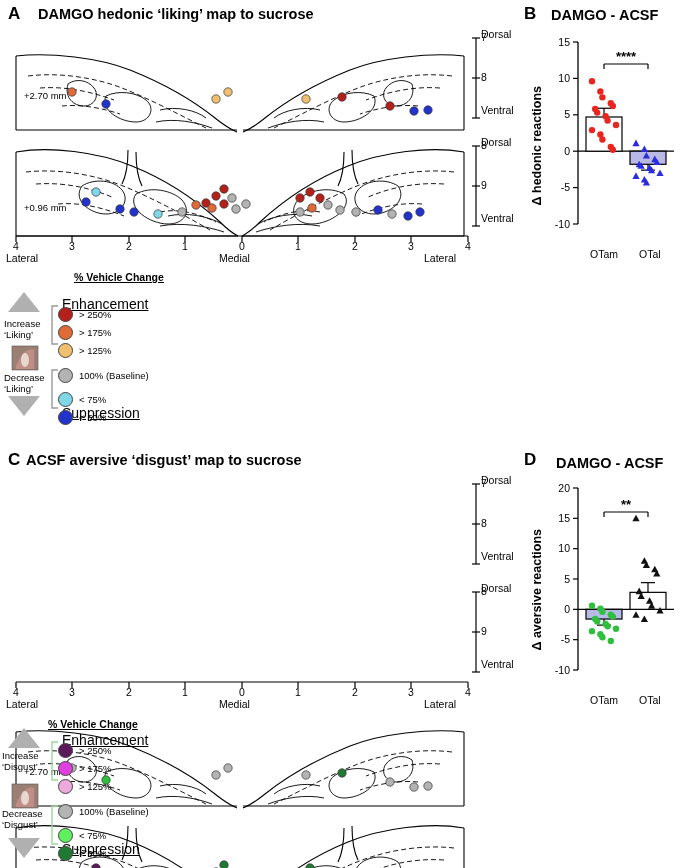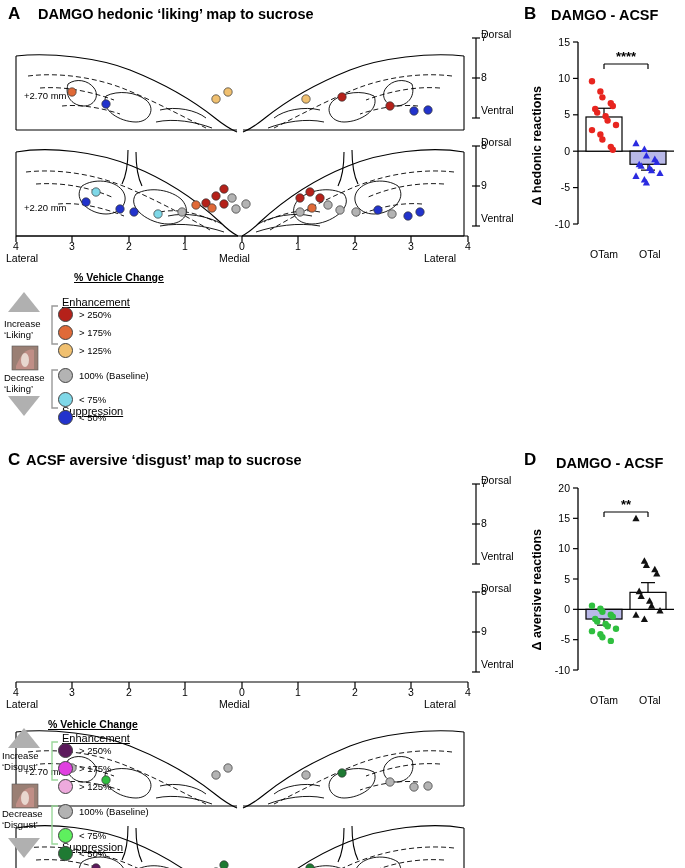--- a/index.html
+++ b/index.html
@@ -4,21 +4,21 @@
 <style>
   html,body{margin:0;padding:0;}
   body{width:685px;height:868px;background:#ffffff;font-family:"Liberation Sans",sans-serif;color:#000;position:relative;overflow:hidden;}
   .panel-letter{font-weight:bold;font-size:17px;}
   .panel-title{font-weight:bold;font-size:14.5px;}
   .abs{position:absolute;}
   svg{display:block;}
   .tick{font-size:10.5px;}
   .small{font-size:9.5px;}
   .legend-title{font-size:10.5px;font-weight:bold;text-decoration:underline;}
-  .legend-sub{font-size:11px;text-decoration:underline;}
+  .legend-sub{font-size:14px;text-decoration:underline;}
   .legend-item{font-size:9.5px;}
   .vert{writing-mode:vertical-rl;transform:rotate(180deg);font-weight:bold;font-size:12.5px;}
   .brainwrap{position:relative;}
 </style>
 </head>
 <body>
 
 <div class="abs" style="left:8px;top:4px;">
   <span class="panel-letter">A</span>
 </div>
@@ -138,21 +138,21 @@
         <circle cx="290" cy="186" r="4.2" fill="#b3b3b3" stroke="#333" stroke-width="0.7"></circle>
         <circle cx="330" cy="184" r="4.2" fill="#b3b3b3" stroke="#333" stroke-width="0.7"></circle>
         <circle cx="346" cy="186" r="4.2" fill="#b3b3b3" stroke="#333" stroke-width="0.7"></circle>
         <circle cx="368" cy="184" r="4.2" fill="#2233cc" stroke="#333" stroke-width="0.7"></circle>
         <circle cx="382" cy="188" r="4.2" fill="#b3b3b3" stroke="#333" stroke-width="0.7"></circle>
         <circle cx="398" cy="190" r="4.2" fill="#2233cc" stroke="#333" stroke-width="0.7"></circle>
         <circle cx="410" cy="186" r="4.2" fill="#2233cc" stroke="#333" stroke-width="0.7"></circle>
       </g>
   </svg>
   <div class="abs small" style="left:14px;top:64px;">+2.70 mm</div>
-  <div class="abs small" style="left:14px;top:176px;">+2.20 mm</div>
+  <div class="abs small" style="left:14px;top:176px;">+0.96 mm</div>
 </div>
 
 <svg class="abs" style="left:468px;top:26px;" width="16" height="214">
   <line x1="8" y1="12" x2="8" y2="92" stroke="#000" stroke-width="1.2"></line>
   <line x1="4" y1="12" x2="12" y2="12" stroke="#000" stroke-width="1.2"></line>
   <line x1="4" y1="52" x2="12" y2="52" stroke="#000" stroke-width="1.2"></line>
   <line x1="4" y1="92" x2="12" y2="92" stroke="#000" stroke-width="1.2"></line>
   <line x1="8" y1="120" x2="8" y2="200" stroke="#000" stroke-width="1.2"></line>
   <line x1="4" y1="120" x2="12" y2="120" stroke="#000" stroke-width="1.2"></line>
   <line x1="4" y1="160" x2="12" y2="160" stroke="#000" stroke-width="1.2"></line>

